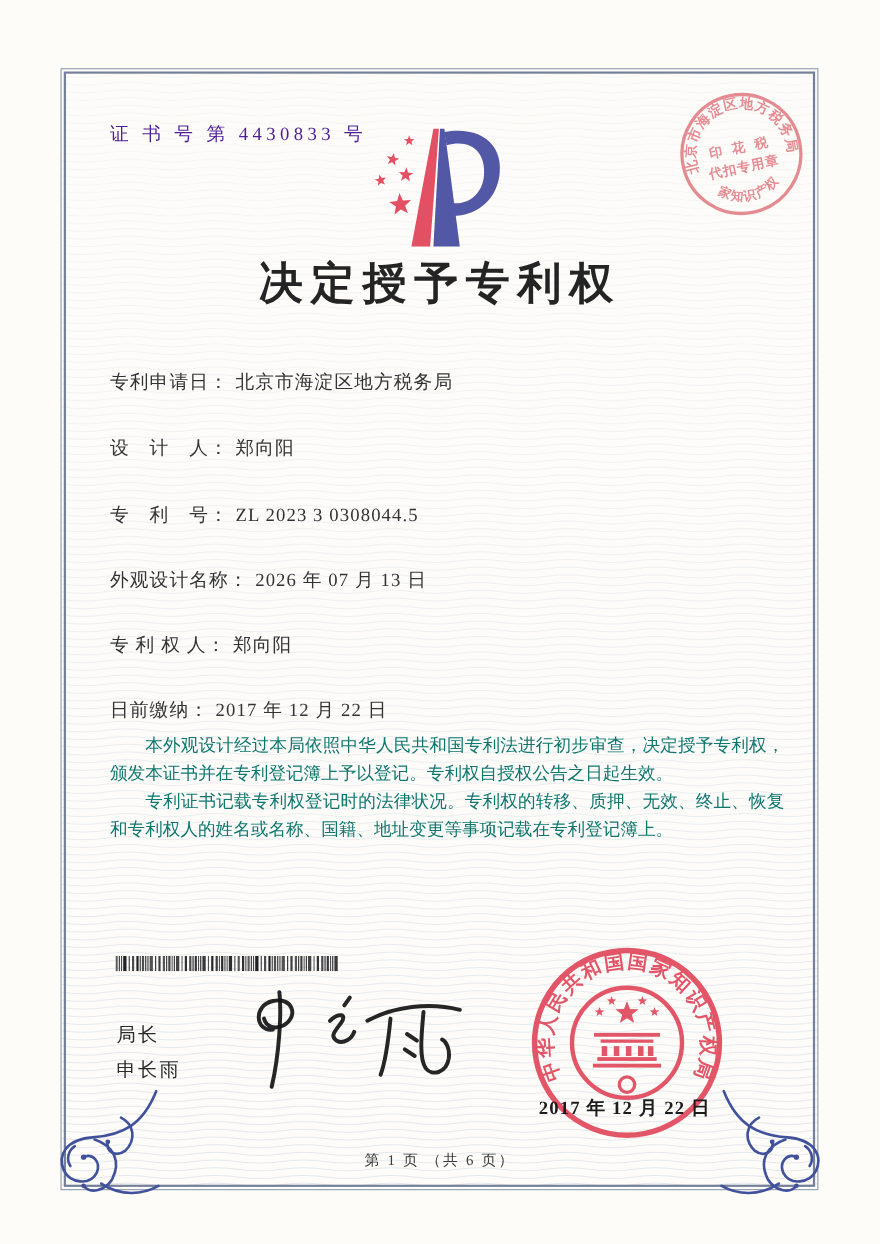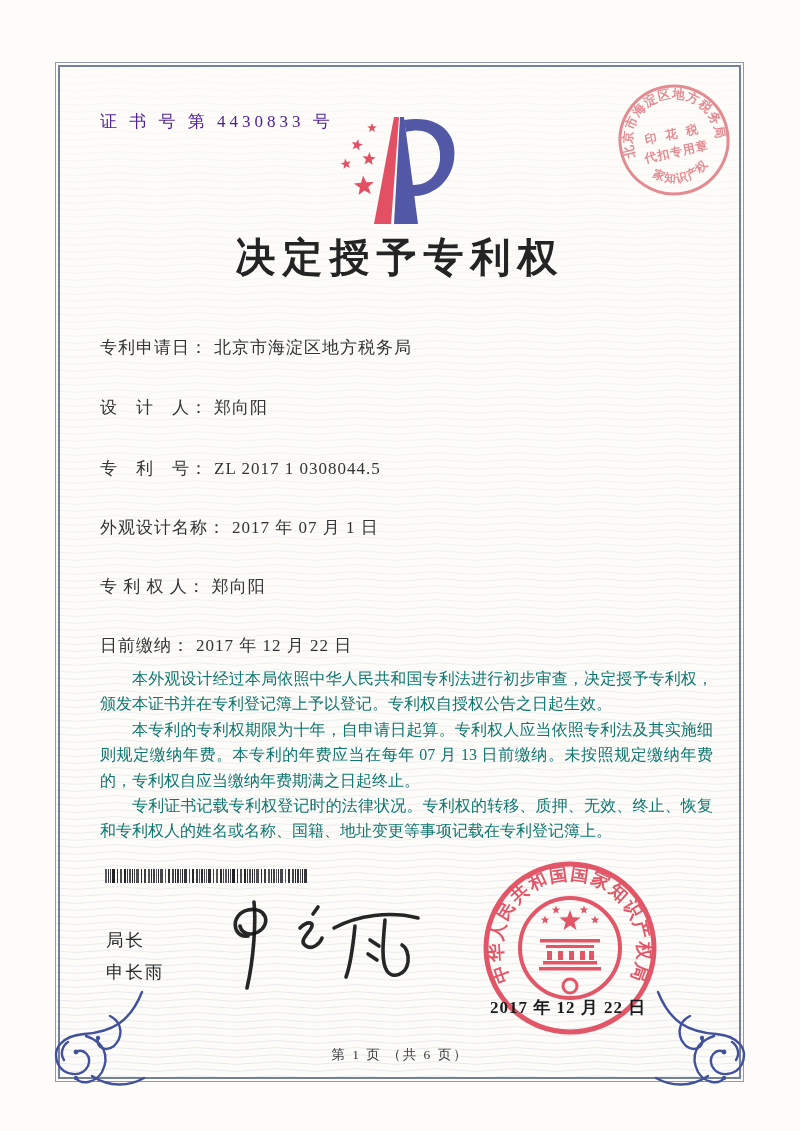--- a/index.html
+++ b/index.html
@@ -295,35 +295,34 @@
 
 <div class="abs doc-title">决定授予专利权</div>
 
 <div class="abs field" style="top:336px">
   <span class="lbl">专利申请日：</span><span class="val">北京市海淀区地方税务局</span>
 </div>
 <div class="abs field" style="top:396px">
   <span class="lbl">设　计　人：</span><span class="val">郑向阳</span>
 </div>
 <div class="abs field" style="top:457px">
-  <span class="lbl">专　利　号：</span><span class="val">ZL 2017 1 0308044.5</span>
+  <span class="lbl">专　利　号：</span><span class="val">ZL 2023 3 0308044.5</span>
 </div>
 <div class="abs field" style="top:516px">
-  <span class="lbl">外观设计名称：</span><span class="val">2017 年 07 月 1 日</span>
+  <span class="lbl">外观设计名称：</span><span class="val">2026 年 07 月 13 日</span>
 </div>
 <div class="abs field" style="top:575px">
   <span class="lbl">专 利 权 人：</span><span class="val">郑向阳</span>
 </div>
 <div class="abs field" style="top:634px">
   <span class="lbl">日前缴纳：</span><span class="val">2017 年 12 月 22 日</span>
 </div>
 
 <div class="abs body-text">
   <p>本外观设计经过本局依照中华人民共和国专利法进行初步审查，决定授予专利权，颁发本证书并在专利登记簿上予以登记。专利权自授权公告之日起生效。</p>
-  <p>本专利的专利权期限为十年，自申请日起算。专利权人应当依照专利法及其实施细则规定缴纳年费。本专利的年费应当在每年 07 月 13 日前缴纳。未按照规定缴纳年费的，专利权自应当缴纳年费期满之日起终止。</p>
   <p>专利证书记载专利权登记时的法律状况。专利权的转移、质押、无效、终止、恢复和专利权人的姓名或名称、国籍、地址变更等事项记载在专利登记簿上。</p>
 </div>
 
 <div class="abs barcode" id="barcode">
     <i style="left: 0px; width: 2px; opacity: 0.72;"></i>
     <i style="left: 3px; width: 1px; opacity: 0.91;"></i>
     <i style="left: 5px; width: 1px; opacity: 0.81;"></i>
     <i style="left: 7px; width: 3px; opacity: 0.99;"></i>
     <i style="left: 12px; width: 1px; opacity: 0.89;"></i>
     <i style="left: 15px; width: 2px; opacity: 0.79;"></i>

